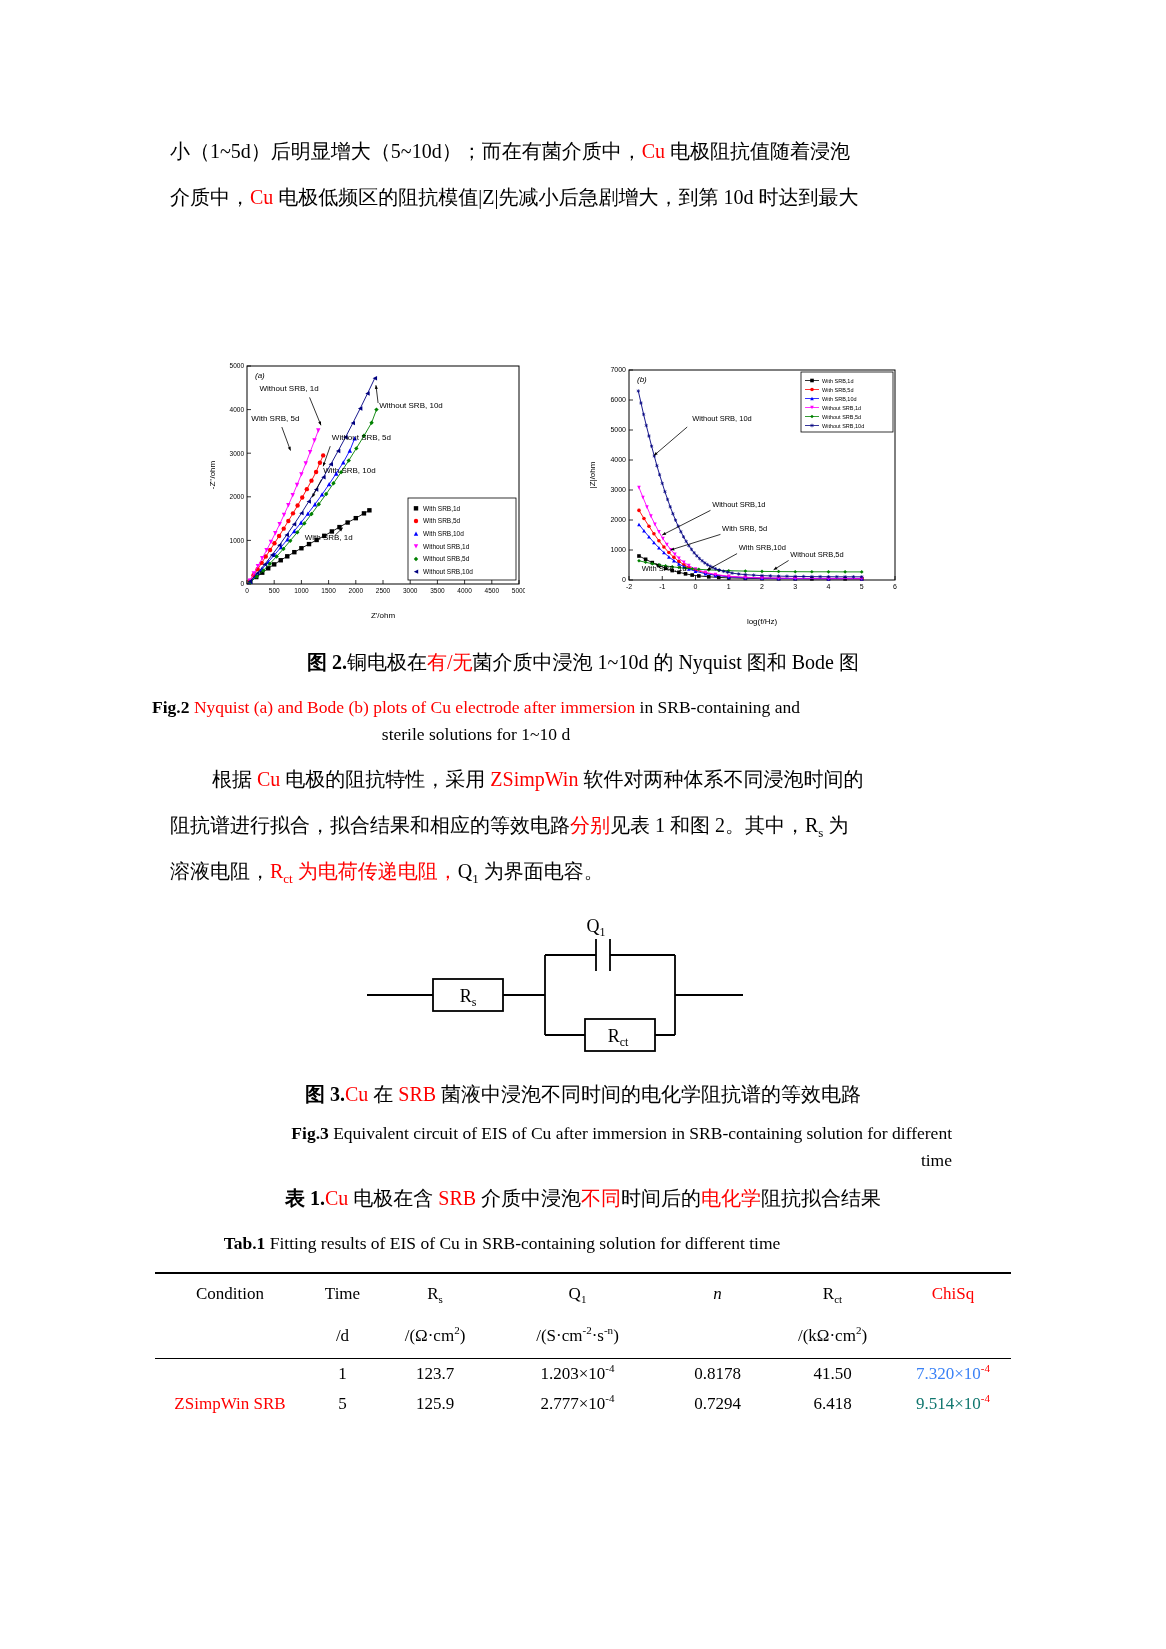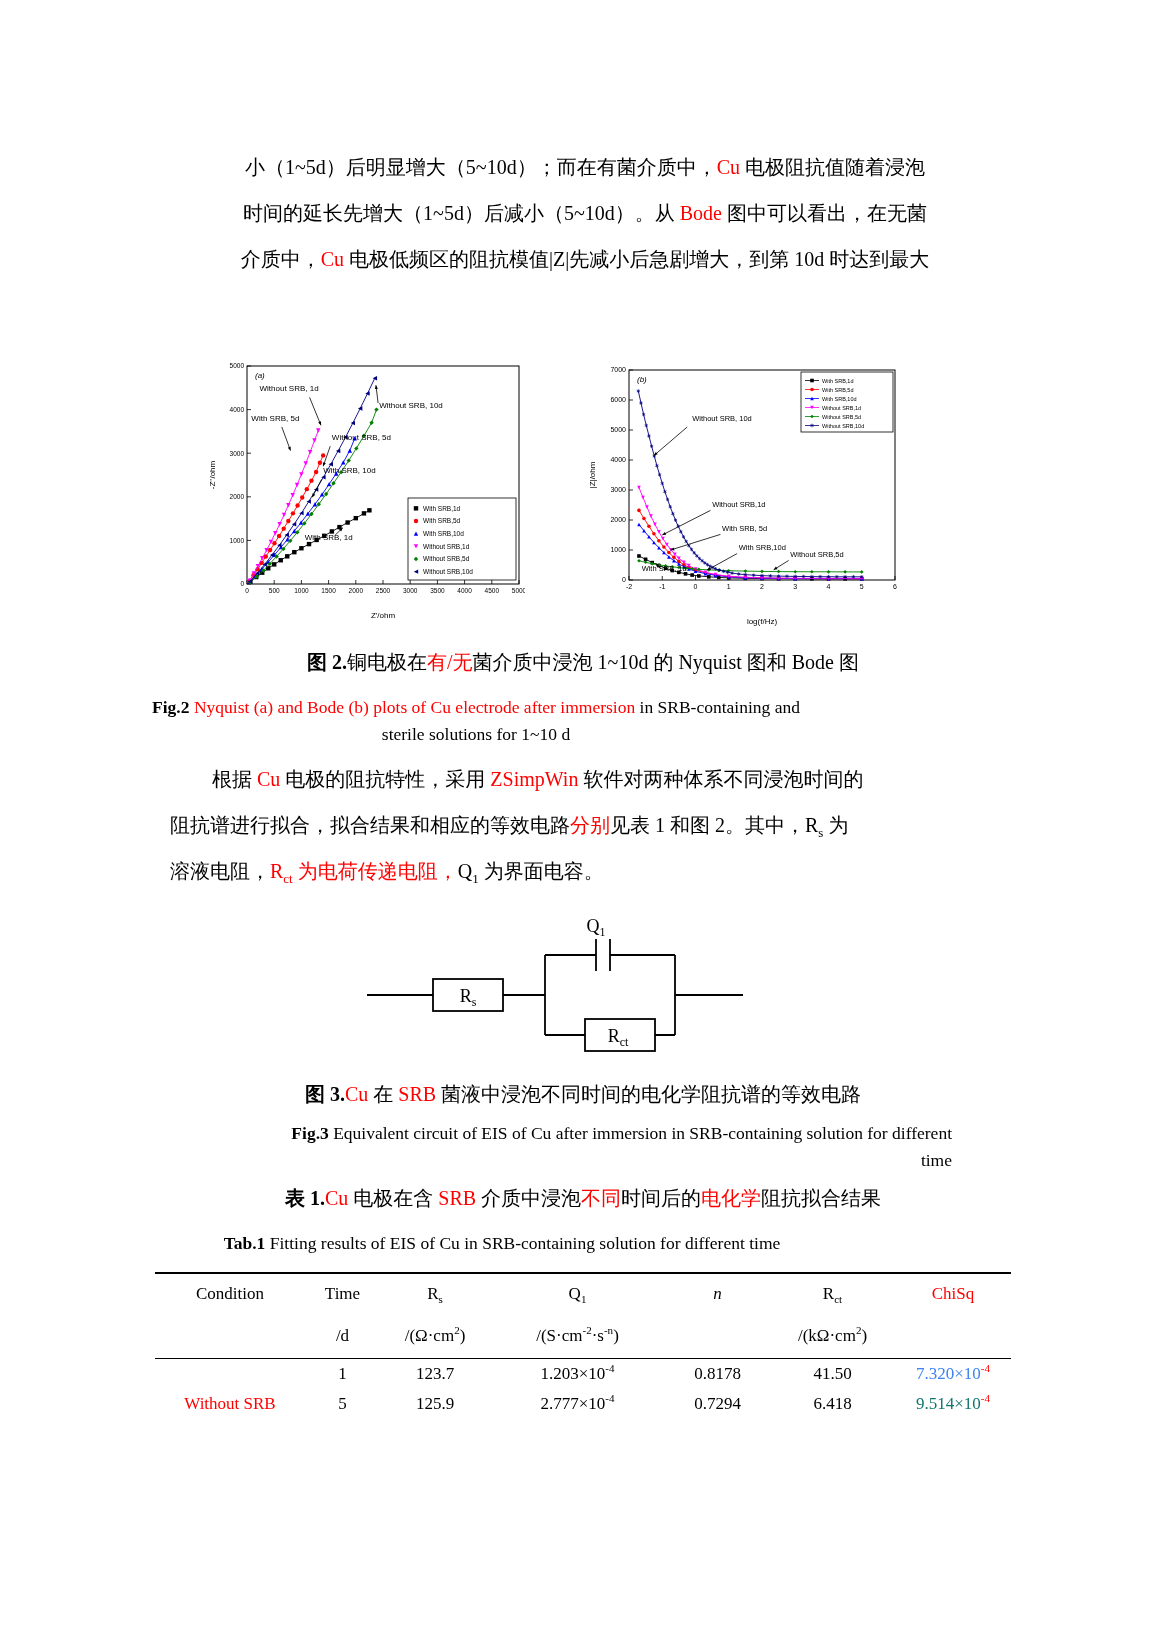--- a/index.html
+++ b/index.html
@@ -27,23 +27,22 @@
   table.tbl td{text-align:center;padding:0;vertical-align:middle;}
   tr.hrow td{height:40px;}
   tr.urow td{height:44px;border-bottom:1.5px solid #000;}
   tr.drow td{height:30px;}
 </style>
 </head>
 <body>
 
 <div class="page">
 
-  <div class="para" style="top:144px;text-align:center;">
+  <div class="para" style="top:128px;">
     <span class="line"><span>小（1~5d）后明显增大（5~10d）；而在有菌介质中，</span><span style="color: rgb(255, 0, 0);">Cu</span><span> 电极阻抗值随着浸泡</span></span>
-    <span class="line"><span>时间的延长先增大（1~5d）后减小（5~10d）。从 </span><span style="color: rgb(255, 0, 0);">Bode</span><span> 图中可以看出，在无菌</span></span>
     <span class="line"><span>介质中，</span><span style="color: rgb(255, 0, 0);">Cu</span><span> 电极低频区的阻抗模值|Z|先减小后急剧增大，到第 10d 时达到最大</span></span>
   </div>
 
   <div class="chart" id="chartA" style="left:205px;top:352px;width:320px;height:272px;"><svg width="320" height="272" viewBox="0 0 320 272">
         <rect x="42" y="14" width="272" height="218" fill="none" stroke="#000" stroke-width="1"></rect>
         <line x1="42" y1="232" x2="42" y2="228" stroke="#000" stroke-width="0.8"></line>
         <text x="42" y="241" font-size="6.5" text-anchor="middle" fill="#000">0</text>
         <line x1="69.2" y1="232" x2="69.2" y2="228" stroke="#000" stroke-width="0.8"></line>
         <text x="69.2" y="241" font-size="6.5" text-anchor="middle" fill="#000">500</text>
         <line x1="96.4" y1="232" x2="96.4" y2="228" stroke="#000" stroke-width="0.8"></line>
@@ -744,21 +743,21 @@
       <tr class="drow">
         <td><span></span></td>
         <td><span>1</span></td>
         <td><span>123.7</span></td>
         <td><span>1.203×10</span><sup>-4</sup></td>
         <td><span>0.8178</span></td>
         <td><span>41.50</span></td>
         <td><span style="color: #3b82f6;">7.320×10</span><sup style="color: rgb(255, 0, 0);">-4</sup></td>
       </tr>
       <tr class="drow">
-        <td><span style="color: rgb(255, 0, 0);">Without SRB</span></td>
+        <td><span style="color: rgb(255, 0, 0);">ZSimpWin SRB</span></td>
         <td><span>5</span></td>
         <td><span>125.9</span></td>
         <td><span>2.777×10</span><sup>-4</sup></td>
         <td><span>0.7294</span></td>
         <td><span>6.418</span></td>
         <td><span style="color: #0f766e;">9.514×10</span><sup style="color: rgb(255, 0, 0);">-4</sup></td>
       </tr>
     </tbody>
   </table>
 

